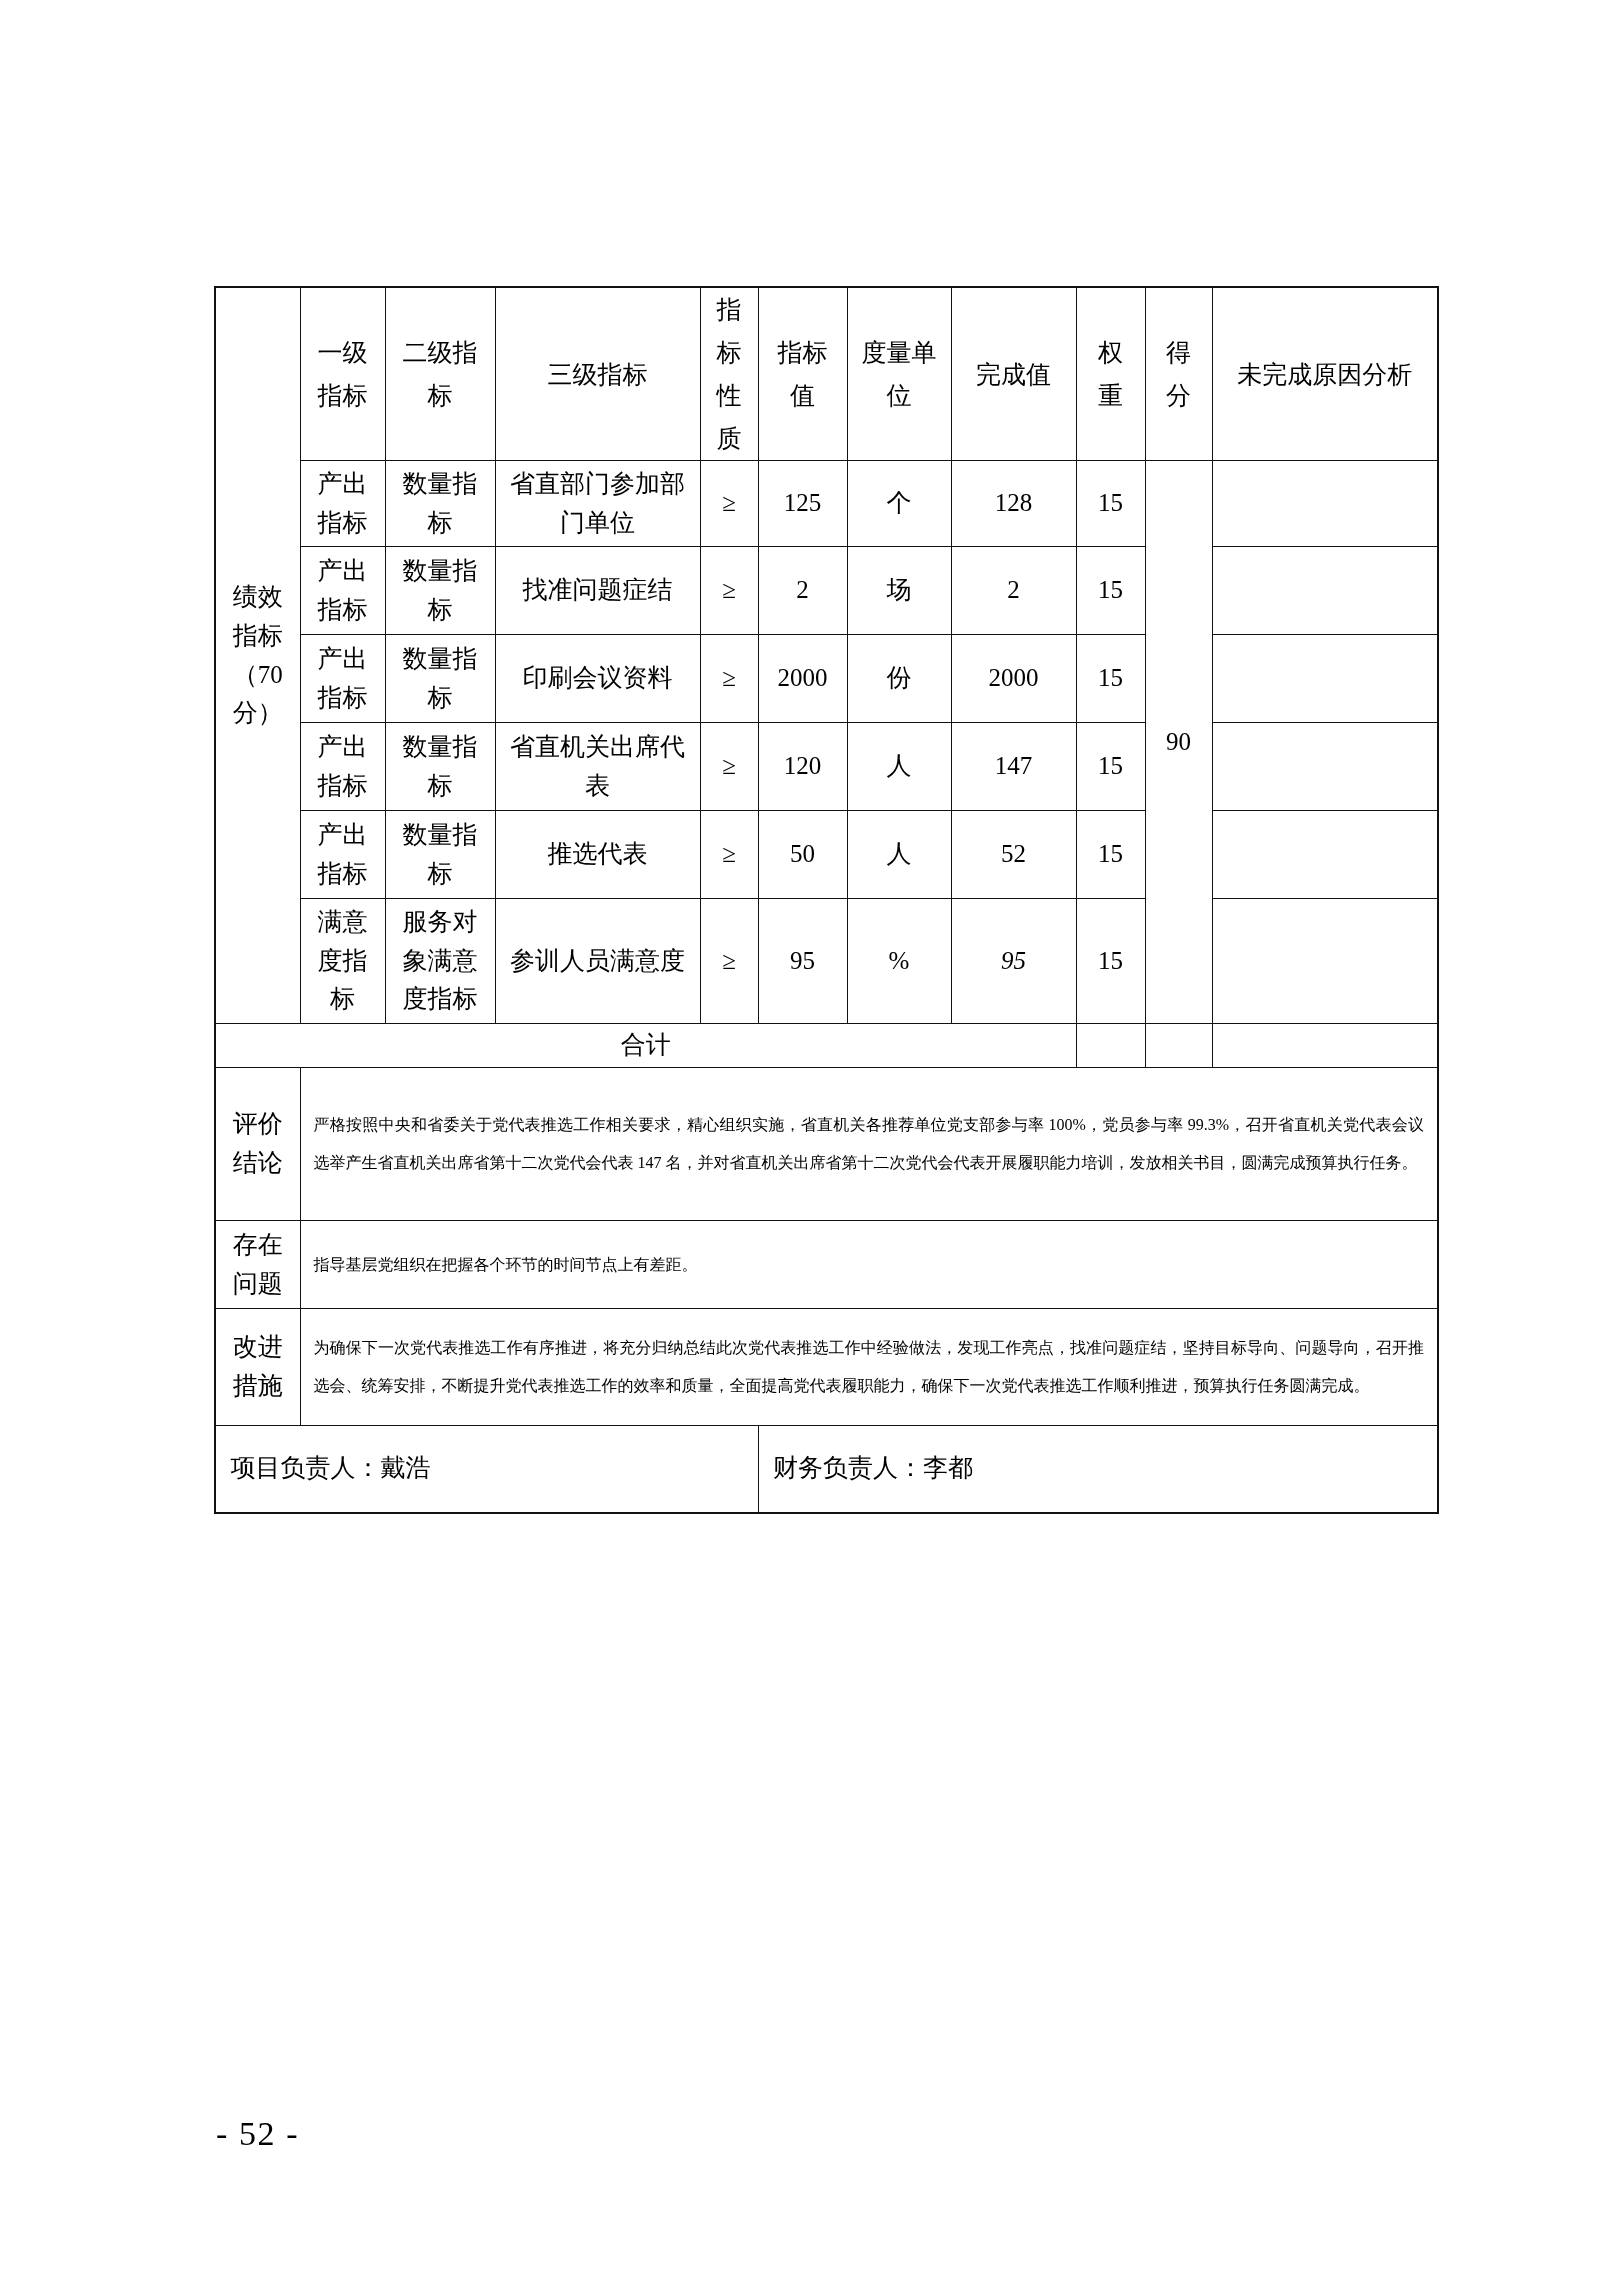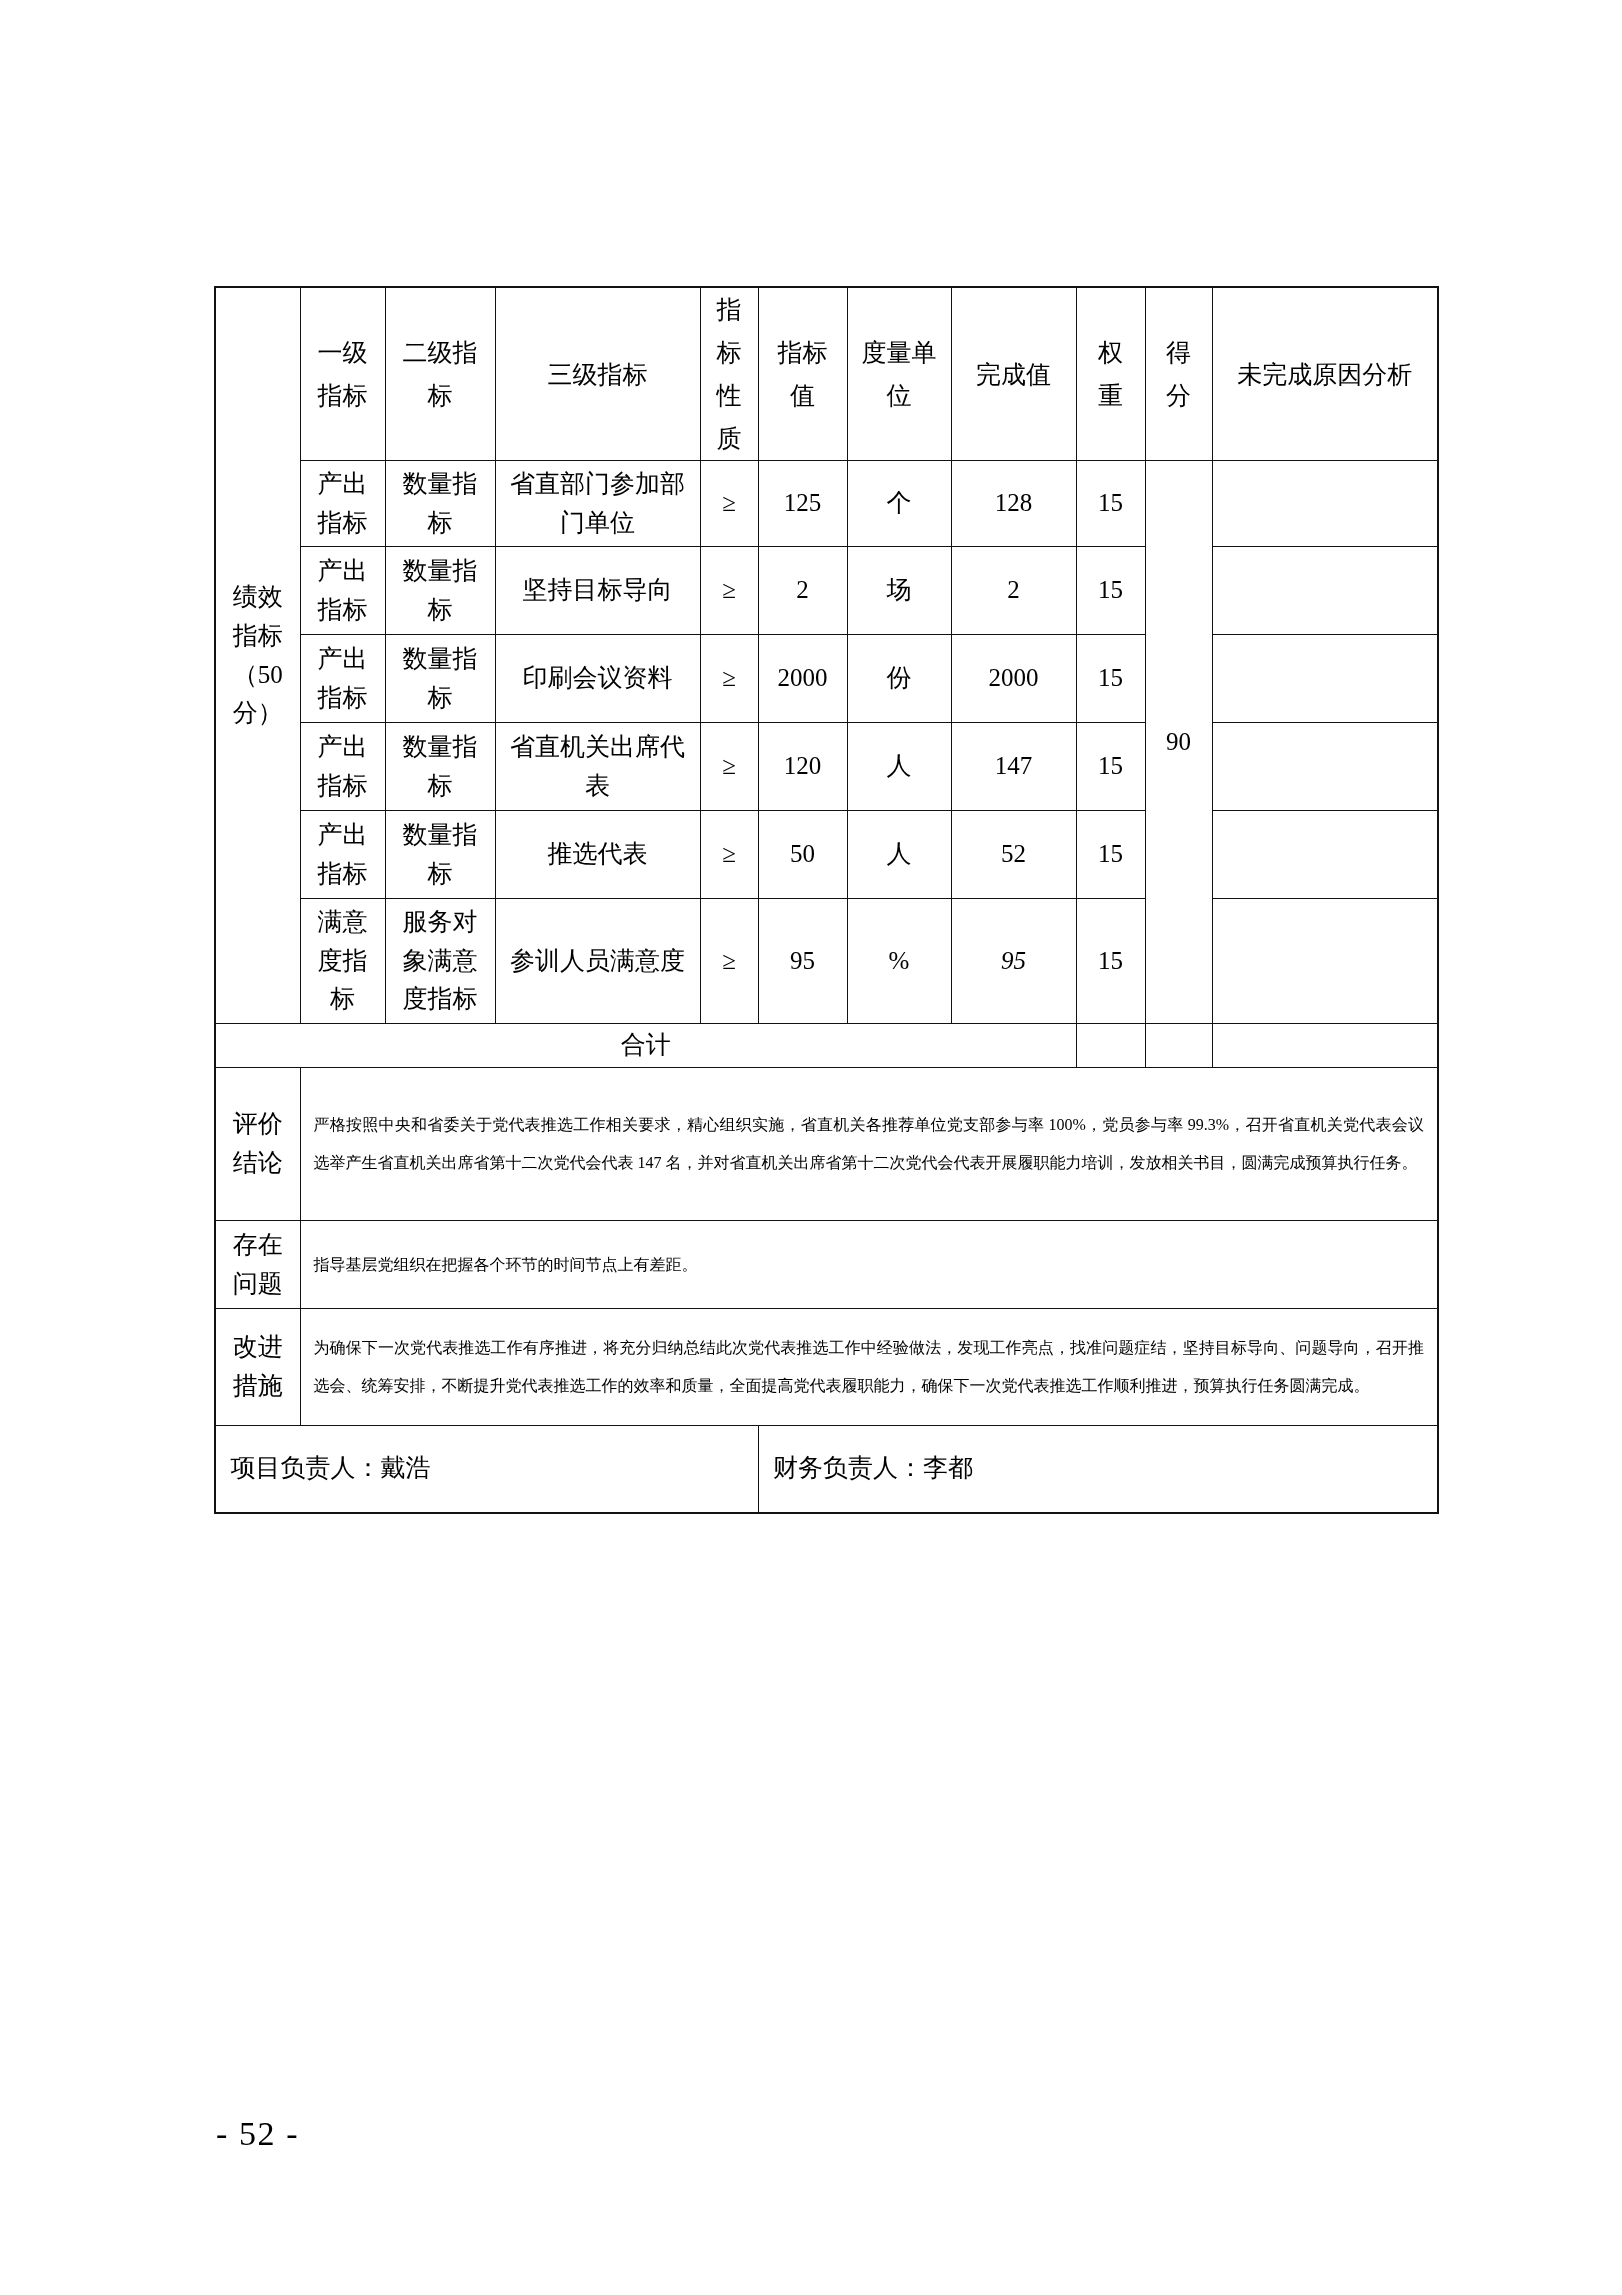--- a/index.html
+++ b/index.html
@@ -80,21 +80,21 @@
         <col style="width:125px">
         <col style="width:69px">
       <col style="width:67px">
         <col style="width:226px">
     </colgroup>
 
     <tbody>
         <tr class="r-header">
       <td rowspan="7">绩效
 指标
-（50
+（70
 分）</td>
       <th>一级
 指标</th>
       <th>二级指
 标</th>
       <th>三级指标</th>
       <th>指
 标
 性
 质</th>
@@ -124,21 +124,21 @@
       <td>15</td>
       <td rowspan="6">90</td>
       <td></td>
     </tr>
 
     <tr class="r-data">
       <td>产出
 指标</td>
       <td>数量指
 标</td>
-      <td>坚持目标导向</td>
+      <td>找准问题症结</td>
       <td>≥</td>
       <td>2</td>
       <td>场</td>
       <td>2</td>
       <td>15</td>
       <td></td>
     </tr>
 
     <tr class="r-data">
       <td>产出

